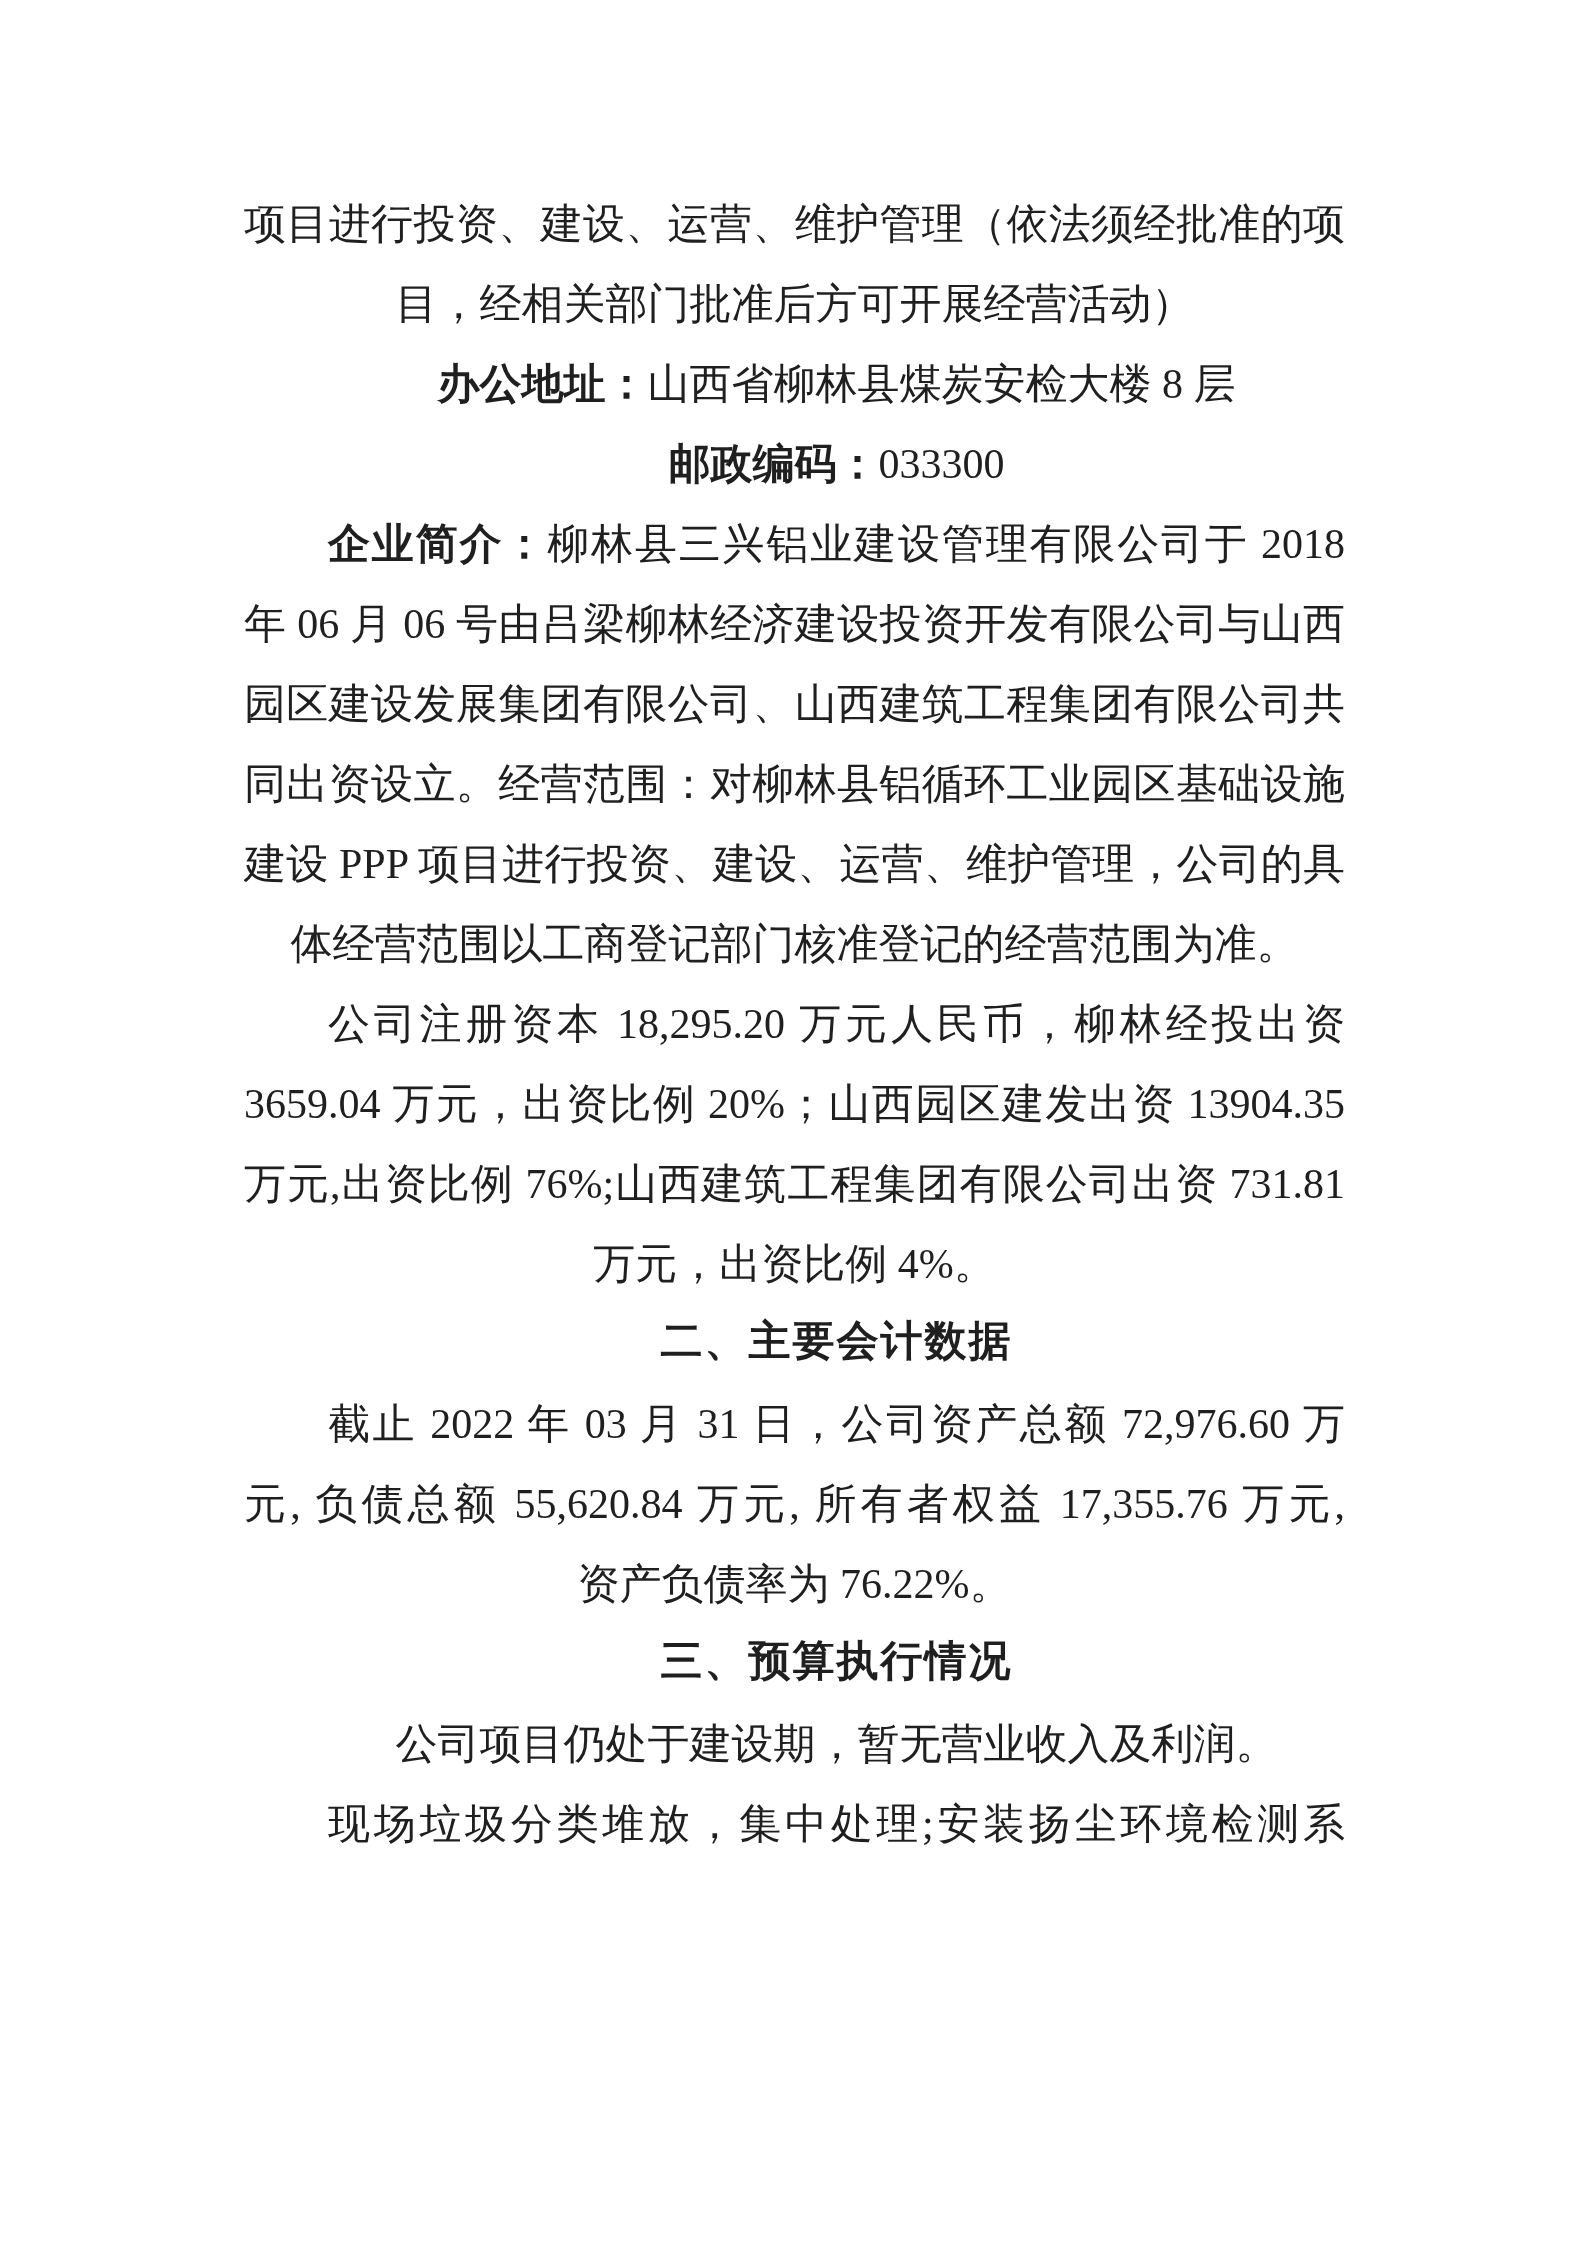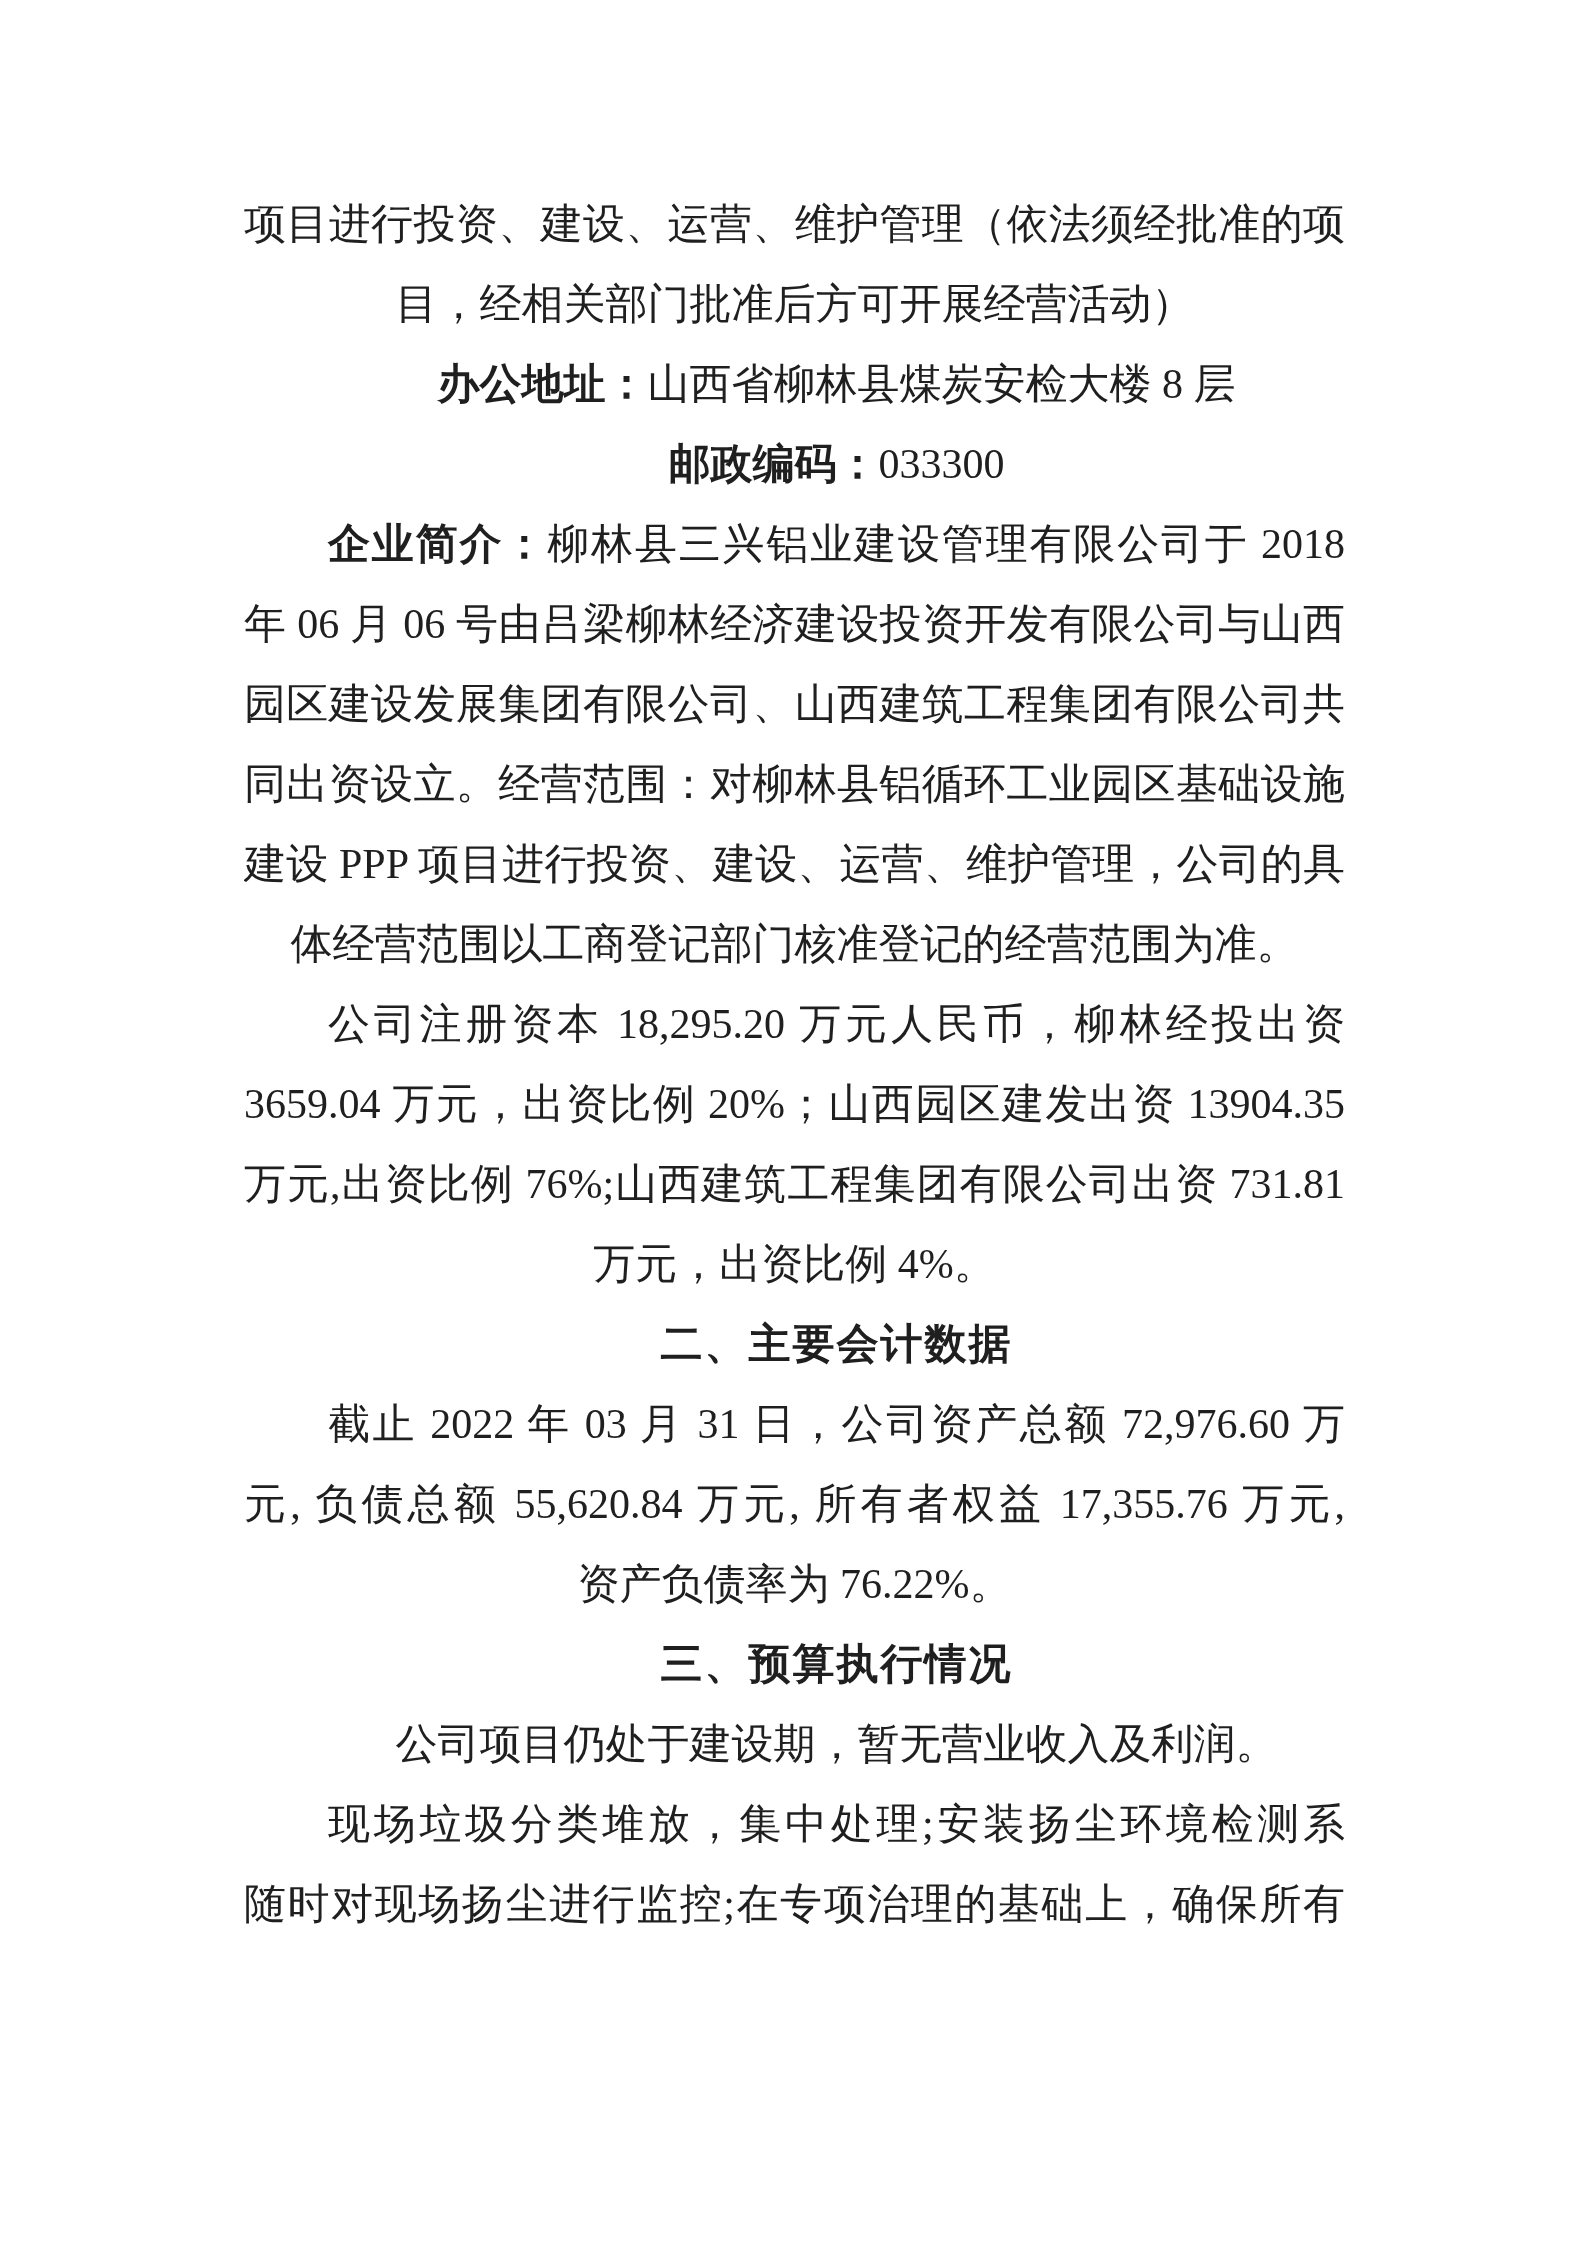--- a/index.html
+++ b/index.html
@@ -33,21 +33,21 @@
   .line.jf {
     text-align: justify;
     text-align-last: justify;
   }
   
   .line.ind {
     padding-left: 84px;
   }
   
   .line.hd {
-    font-family: Liberation Serif, serif;
+    font-family: Liberation Mono, monospace;
     font-weight: 700;
     letter-spacing: 2px;
   }
   
   .lbl {
     font-weight: 700;
   }
 </style>
 </head>
 <body>
@@ -75,16 +75,15 @@
 
     <div class="line ind hd">二、主要会计数据</div>
     <div class="line ind jf">截止 2022 年 03 月 31 日，公司资产总额 72,976.60 万</div>
     <div class="line jf">元, 负债总额 55,620.84 万元, 所有者权益 17,355.76 万元,</div>
     <div class="line">资产负债率为 76.22%。</div>
 
     <div class="line ind hd">三、预算执行情况</div>
     <div class="line ind">公司项目仍处于建设期，暂无营业收入及利润。</div>
 
     <div class="line ind jf">现场垃圾分类堆放，集中处理;安装扬尘环境检测系统，</div>
-    <div class="line jf">随时对现场扬尘进行监控;在专项治理的基础上，确保所有</div>
 
   </div>
 </div>
 
 </body></html>

